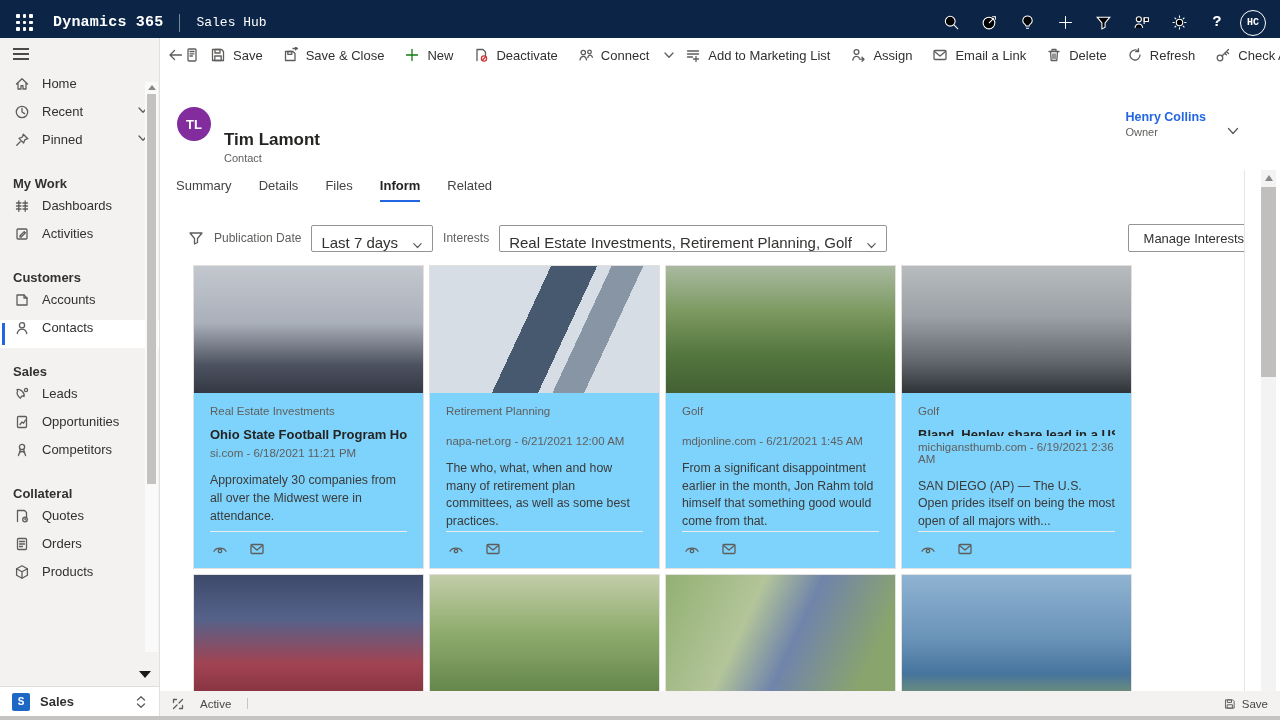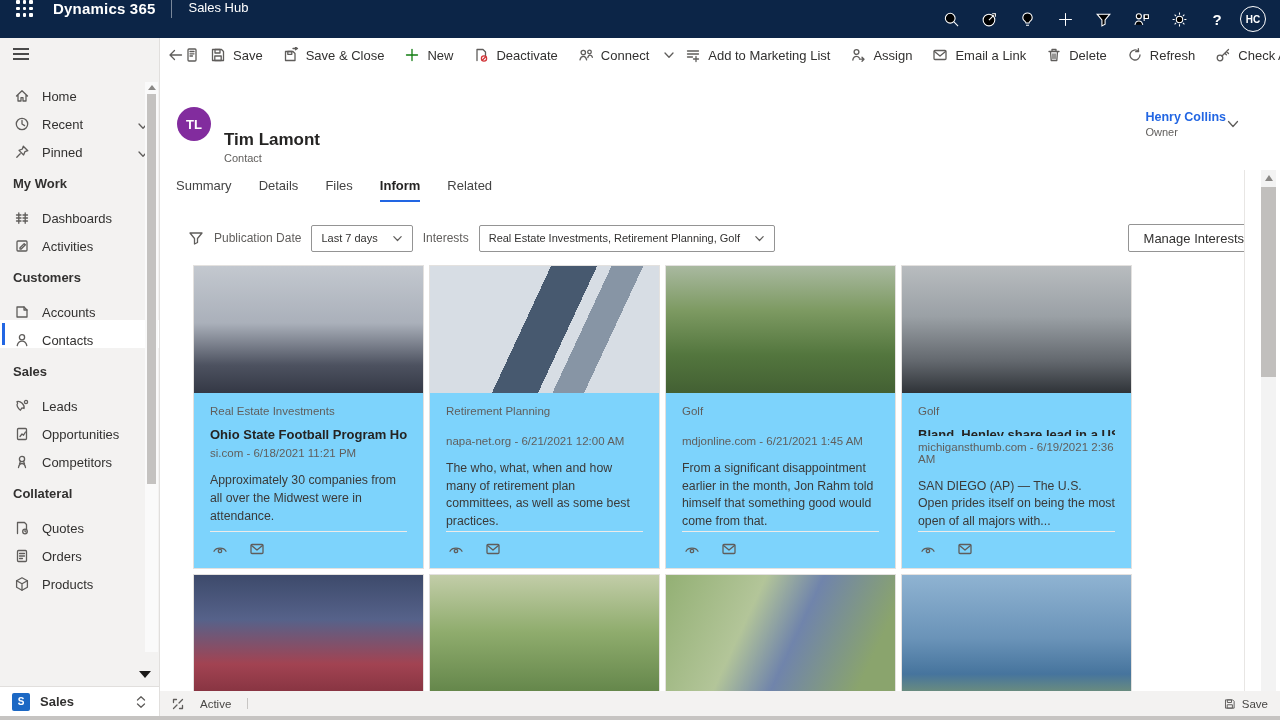--- a/index.html
+++ b/index.html
@@ -2,41 +2,41 @@
 <html><head>
 <meta charset="utf-8">
 <style>
   * { box-sizing:border-box; margin:0; padding:0; }
   html,body { width:1280px; height:720px; overflow:hidden; }
   body { font-family:"Liberation Sans", sans-serif; font-size:13px; color:#323130; background:#fff; }
   button { background:none; border:none; font:inherit; color:inherit; cursor:pointer; }
   .icon svg { width:16px; height:16px; stroke:#5f5d5b; fill:none; stroke-width:1.3; stroke-linecap:round; stroke-linejoin:round; display:block; }
 
   
-  .topbar { height:38px; background:#0c2547; color:#fff; display:flex; padding:0 8px 0 10px; }
+  .topbar { height:38px; background:#0c2547; color:#fff; display:flex; align-items:center; padding:7px 8px 0 10px;font-family:Liberation Mono, monospace; }
   .waffle { display:grid; grid-template-columns:repeat(3,1fr); gap:3px; width:17px; height:17px; margin:0 6px; cursor:pointer; }
   .waffle i { background:#fff; border-radius:1px; }
   .app-name { font-weight:bold; font-size:15px; margin-left:14px; letter-spacing:.2px; }
   .tb-divider { width:1px; height:18px; background:rgba(255,255,255,.45); margin:0 16px; }
   .area-name { font-size:13px; }
   .tb-right { margin-left:auto; display:flex; align-items:center; }
   .tb-icon { width:38px; height:38px; display:flex; align-items:center; justify-content:center; cursor:pointer; }
   .tb-icon svg { stroke:#fff; width:17px; height:17px; }
   .tb-help { font-size:15px; font-weight:bold; }
   .tb-avatar { width:26px; height:26px; border-radius:50%; border:1.5px solid #fff; display:flex; align-items:center; justify-content:center; font-size:10px; font-weight:bold; margin:0 6px 0 4px; cursor:pointer; }
 
   
   .shell { display:flex; height:678px; }
 
   
   .sidebar { width:160px; background:#f3f2f1; border-right:1px solid #e1dfdd; display:flex; flex-direction:column; position:relative; flex-shrink:0; }
   .hamburger { height:34px; padding:10px 0 0 13px; cursor:pointer; }
   .hamburger i { display:block; width:16px; height:2px; background:#4a4a4a; margin-bottom:3px; }
   .nav { flex:1; overflow:hidden; padding-top:4px; }
-  .nav-item { height:28px; display:flex; align-items:flex-end; padding-left:14px; gap:12px; cursor:pointer; position:relative; color:#323130; }
+  .nav-item { height:28px; display:flex; align-items:flex-start; padding-left:14px; gap:12px; cursor:pointer; position:relative; color:#323130; }
   .nav-item .lbl { font-size:13px; }
   .nav-item.selected { background:#fff; }
   .nav-item.selected::before { content:""; position:absolute; left:2px; top:3px; bottom:3px; width:3px; background:#2266E3; }
   .nav-chevron { margin-left:auto; margin-right:10px; }
   .nav-chevron svg { width:12px; height:12px; }
   .nav-header { font-weight:bold; font-size:13px; padding:16px 0 7px 13px; color:#323130; }
   .overflow-caret { position:absolute; right:8px; bottom:38px; width:0; height:0; border-left:6px solid transparent; border-right:6px solid transparent; border-top:7px solid #1b1a19; cursor:pointer; }
   .area-switcher { height:30px; background:#fff; border-top:1px solid #e1dfdd; display:flex; align-items:center; padding:0 10px 0 12px; gap:10px; cursor:pointer; }
   .area-badge { width:18px; height:18px; background:#1c68c4; color:#fff; font-size:10px; font-weight:bold; display:flex; align-items:center; justify-content:center; border-radius:2px; }
   .area-label { font-weight:bold; font-size:13px; }
@@ -55,32 +55,32 @@
   .cmd-chevron { width:22px; height:34px; display:flex; align-items:center; justify-content:center; }
   .cmd-chevron svg,.cmd-btn .sm svg { width:12px; height:12px; }
   .green svg { stroke:#107C10; }
 
   .content { flex:1; position:relative; overflow:hidden; background:#fff; }
 
   .record-header { display:flex; align-items:center; padding:12px 40px 0 17px; }
   .rec-avatar { width:34px; height:34px; border-radius:50%; background:#822c9e; color:#fff; font-weight:bold; font-size:13px; display:flex; align-items:center; justify-content:center; margin-right:13px; }
   .rec-name { font-size:17px; font-weight:bold; color:#252423;margin-top:46px; }
   .rec-type { font-size:11px; color:#605e5c; margin-top:2px; }
-  .owner-block { margin-left:auto; display:flex; align-items:center; gap:0; }
+  .owner-block { margin-left:auto; display:flex; align-items:flex-end; gap:20px; }
   .owner-name { color:#2266E3; font-weight:bold; font-size:12.5px; cursor:pointer; }
   .owner-role { font-size:11px; color:#605e5c; margin-top:2px; }
   .owner-chevron svg { width:14px; height:14px; }
 
   .tabs { display:flex; gap:27px; padding:14px 16px 0; }
   .tab { font-size:13px; color:#444; padding-bottom:7px; border-bottom:2.5px solid transparent; cursor:pointer; }
   .tab.active { font-weight:bold; color:#252423; border-bottom-color:#2266E3; }
 
   .filterbar { display:flex; align-items:center; margin:22px 20px 0 28px; gap:10px; }
   .filter-label { font-size:12px; color:#605e5c; }
-  .select { border:1px solid #949494; height:27px; display:flex; align-items:center; gap:14px; padding:0 9px; font-size:11px; color:#323130; background:#fff; cursor:pointer; border-radius:2px; }
+  .select { border:1px solid #949494; height:27px; display:flex; align-items:flex-end; gap:14px; padding:0 9px; font-size:15px; color:#323130; background:#fff; cursor:pointer; border-radius:2px; }
   .select .chev svg { width:11px; height:11px; }
   .manage-btn { margin-left:auto; border:1px solid #949494; height:28px; padding:0 15px; background:#fff; font-size:13px; color:#323130; border-radius:2px; }
 
   .cards { display:grid; grid-template-columns:repeat(4,231px); gap:5px; margin:13px 16px 0 33px; }
   .card { height:304px; background:#7dd3fc; border:1px solid #e3e1df; display:flex; flex-direction:column; overflow:hidden; }
   .card-img { height:127px; flex-shrink:0; }
   .img-1 { background-image:linear-gradient(180deg,#c3c8cf 0%,#aab0ba 45%,#4d5260 78%,#343845 100%); }
   .img-2 { background-color:#d7dde4; background-image:linear-gradient(115deg,transparent 42%,#47596f 42%,#47596f 58%,transparent 58%),linear-gradient(115deg,transparent 63%,#8795a5 63%,#8795a5 74%,transparent 74%); }
   .img-3 { background-image:linear-gradient(180deg,#a9b9a0 0%,#7d9a62 35%,#53763e 70%,#436033 100%); }
   .img-4 { background-image:linear-gradient(180deg,#b8bcbf 0%,#9aa0a5 40%,#63686e 75%,#2f3338 100%); }

